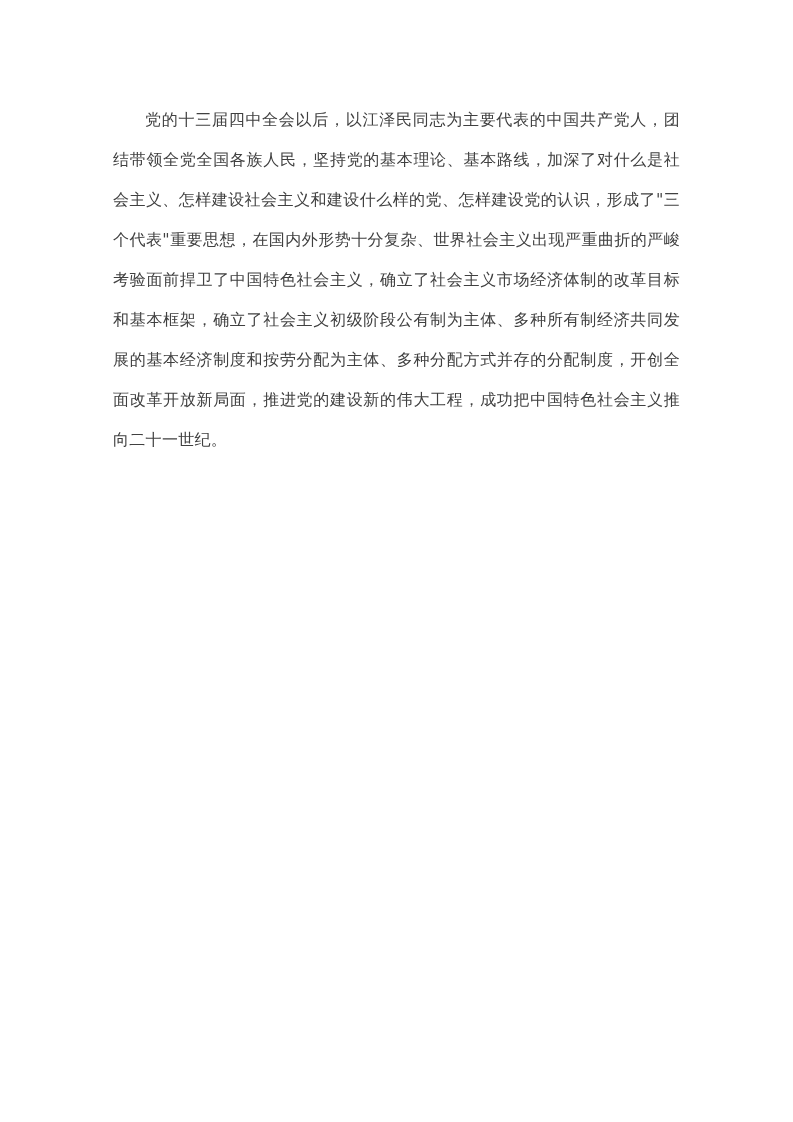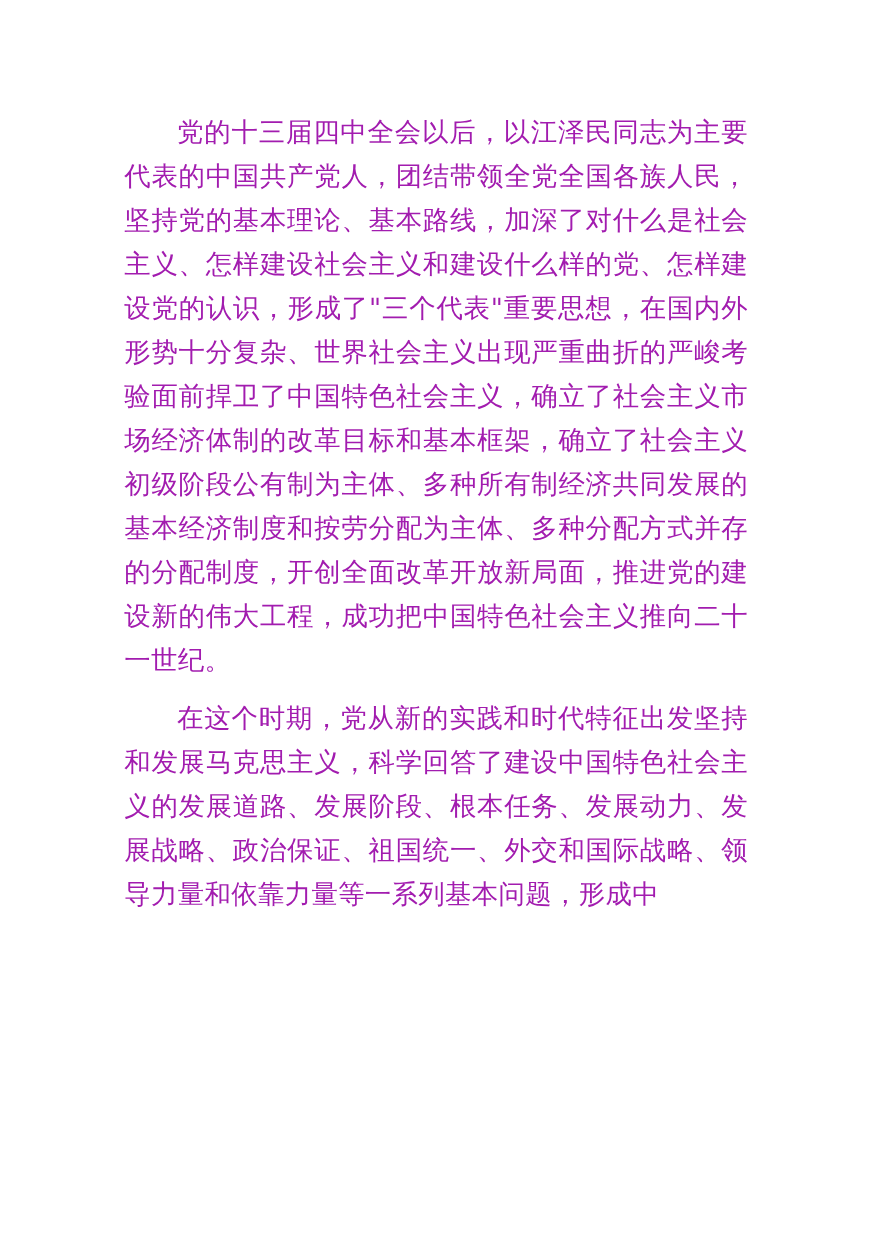--- a/index.html
+++ b/index.html
@@ -15,29 +15,28 @@
   }
   .page {
     box-sizing: border-box;
     width: 793px;
     height: 1122px;
     background: #ffffff;
     padding: 100px 113px 0 113px;
   }
   .para {
     margin: 0 0 13px 0;
-    font-size: 24px;
+    font-size: 16px;
     line-height: 40px;
-    color: #a21caf;
+    color: #404040;
     text-align: justify;
     text-justify: inter-character;
     text-indent: 2em;
     letter-spacing: 0.3px;
     word-break: break-all;
   }
 </style>
 </head>
 <body>
 
 <div class="page">
   <p class="para">党的十三届四中全会以后，以江泽民同志为主要代表的中国共产党人，团结带领全党全国各族人民，坚持党的基本理论、基本路线，加深了对什么是社会主义、怎样建设社会主义和建设什么样的党、怎样建设党的认识，形成了"三个代表"重要思想，在国内外形势十分复杂、世界社会主义出现严重曲折的严峻考验面前捍卫了中国特色社会主义，确立了社会主义市场经济体制的改革目标和基本框架，确立了社会主义初级阶段公有制为主体、多种所有制经济共同发展的基本经济制度和按劳分配为主体、多种分配方式并存的分配制度，开创全面改革开放新局面，推进党的建设新的伟大工程，成功把中国特色社会主义推向二十一世纪。</p>
-  <p class="para">在这个时期，党从新的实践和时代特征出发坚持和发展马克思主义，科学回答了建设中国特色社会主义的发展道路、发展阶段、根本任务、发展动力、发展战略、政治保证、祖国统一、外交和国际战略、领导力量和依靠力量等一系列基本问题，形成中</p>
 </div>
 
 </body></html>

